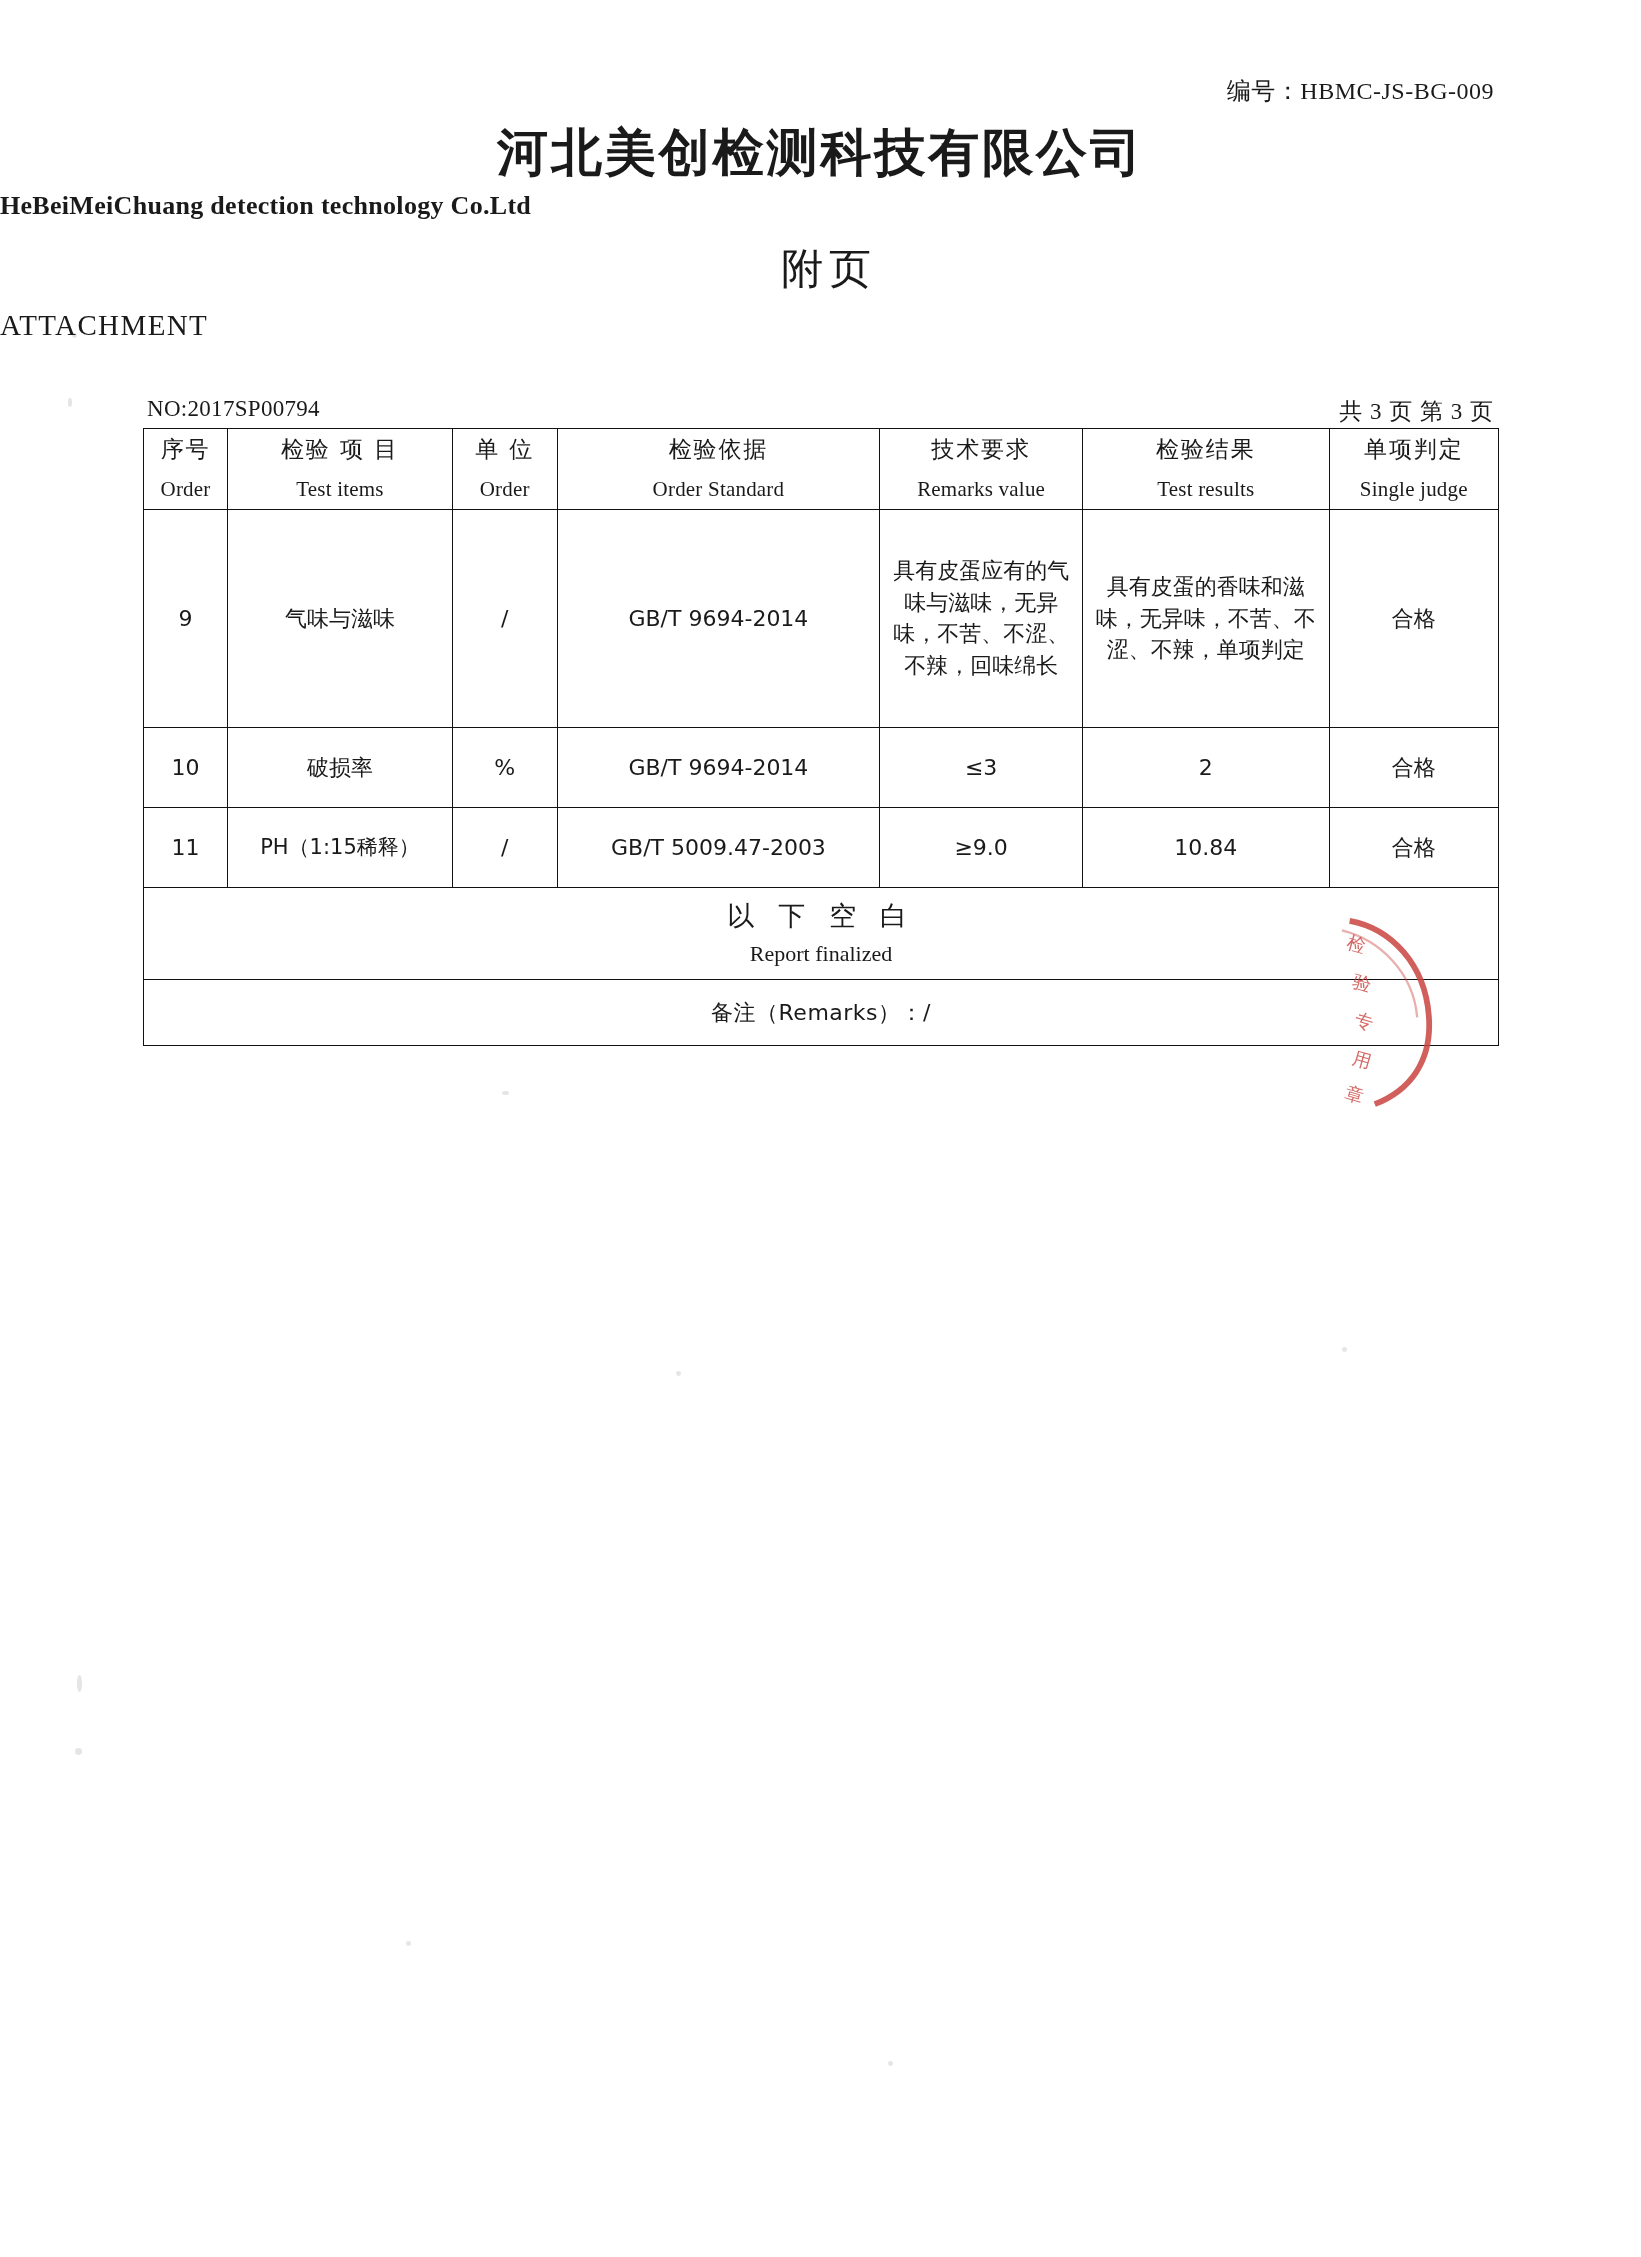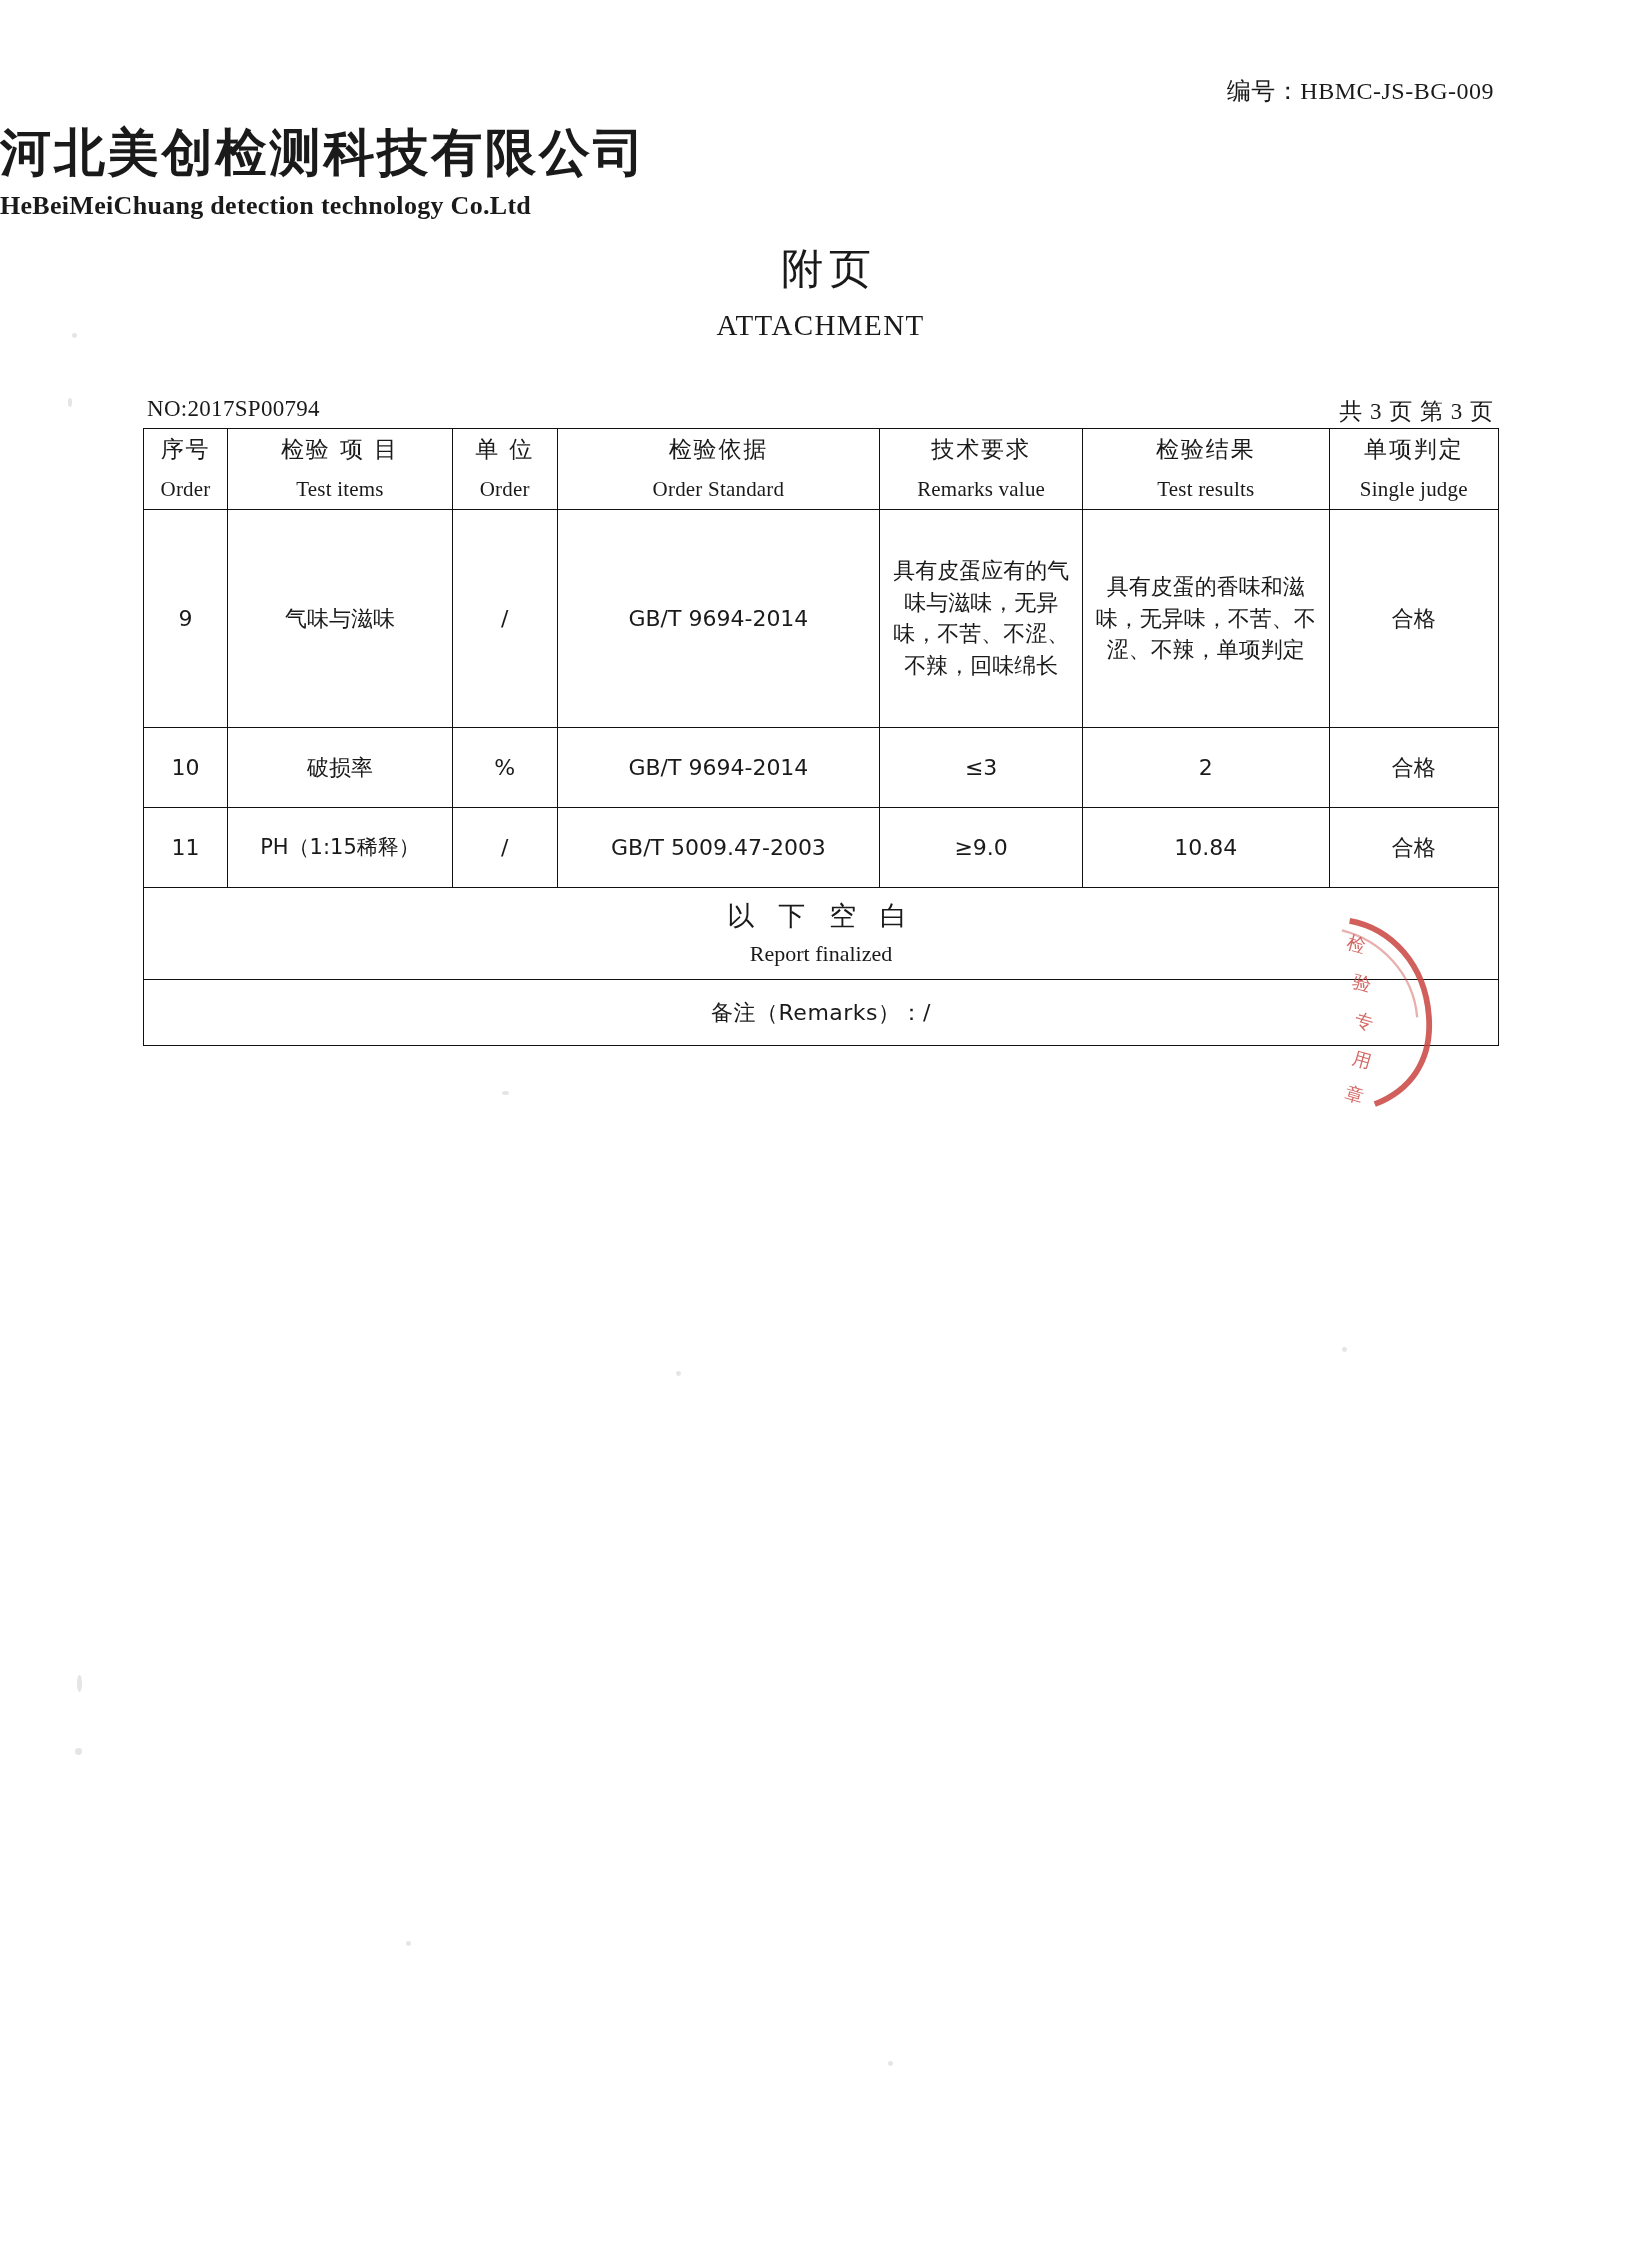--- a/index.html
+++ b/index.html
@@ -29,21 +29,21 @@
     right: 147px;
     font-size: 24px;
     letter-spacing: 0.5px;
     white-space: nowrap;
     font-family: "Liberation Serif", serif;
   }
   .company-cn {
     position: absolute;
     top: 119px;
     left: 0; right: 0;
-    text-align: left;
+    text-align: center;
     font-size: 51px;
     font-weight: bold;
     letter-spacing: 2.9px;
     font-family: "DejaVu Sans", sans-serif;
   }
   .company-en {
     position: absolute;
     top: 191px;
     left: 0; right: 0;
     text-align: left;
@@ -59,21 +59,20 @@
     text-align: center;
     font-size: 42px;
     letter-spacing: 5.8px;
     font-family: "DejaVu Sans", sans-serif;
     margin-left: 17px;
   }
   .title-en {
     position: absolute;
     top: 309px;
     left: 0; right: 0;
-    text-align: center;
     font-size: 29px;
     letter-spacing: 1.4px;
     font-family: "Liberation Serif", serif;
   }
 
   .report-no {
     position: absolute;
     top: 396px;
     left: 147px;
     font-size: 23px;

